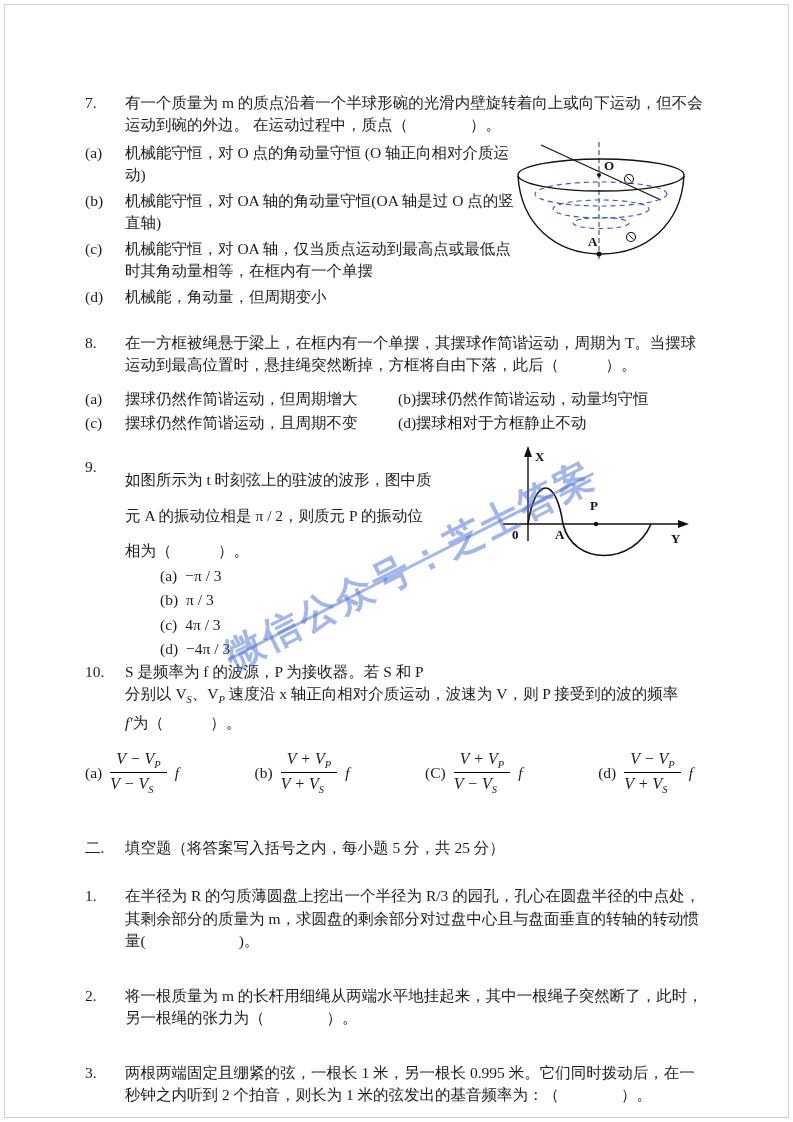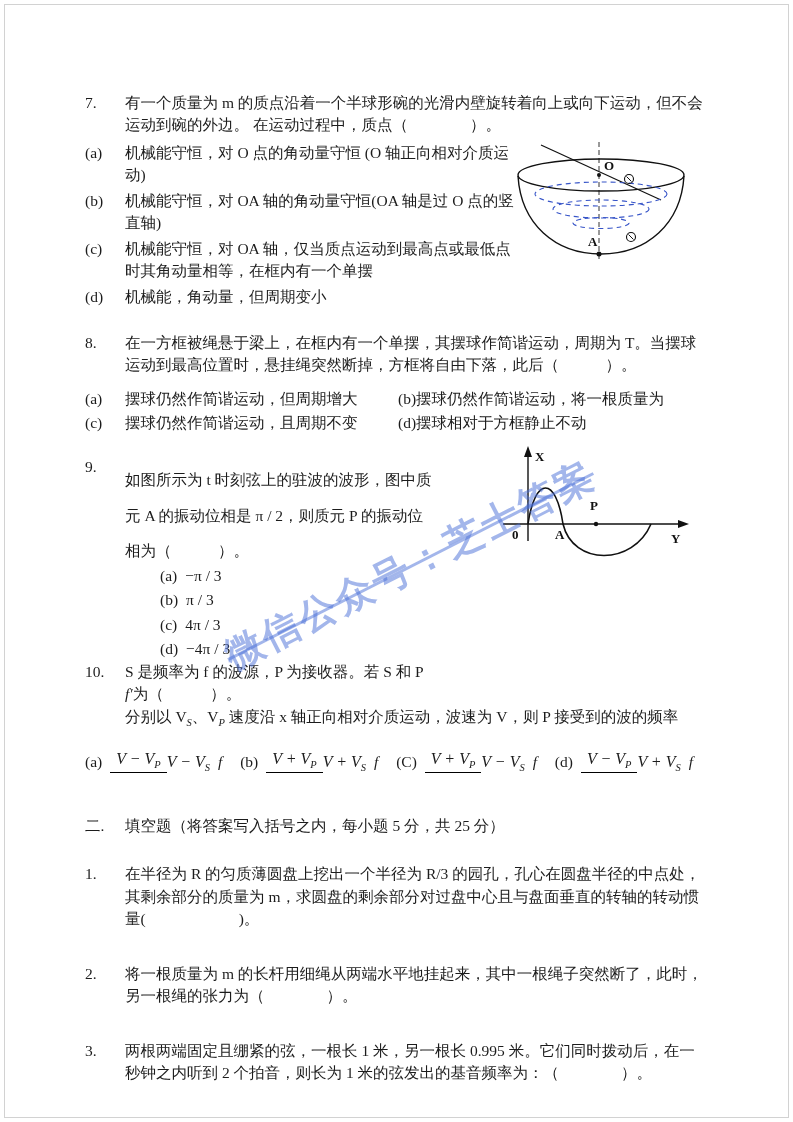--- a/index.html
+++ b/index.html
@@ -47,21 +47,21 @@
   .q10 { }
   .q10 .stemline { line-height: 22.5px; }
   .formulas {
     display: flex;
     justify-content: space-between;
     align-items: center;
     margin-top: 16px;
     padding-right: 10px;
   }
   .fgroup { display: flex; align-items: center; gap: 8px; }
-  .frac { display: inline-flex; flex-direction: row; align-items: flex-end; font-size: 16px; }
+  .frac { display: inline-flex; flex-direction: column; align-items: flex-start; font-size: 16px; }
   .fnum { border-bottom: 1.2px solid #000; padding: 0 6px 2px 6px; white-space: nowrap; }
   .fden { padding-top: 2px; white-space: nowrap; }
   .it { font-style: italic; }
   sub { font-size: 10.5px; font-style: italic; }
 
   .section2 { margin-top: 42px; }
   .fill-item { margin-top: 26px; }
   .fill-item .txt { max-width: 580px; line-height: 22.5px; }
 
   .fig7 { position: absolute; left: 430px; top: 50px; }
@@ -142,21 +142,21 @@
   </section>
 
   <section class="question q8">
     <div class="row">
       <span class="lbl">8.</span>
       <span class="txt">在一方框被绳悬于梁上，在框内有一个单摆，其摆球作简谐运动，周期为 T。当摆球运动到最高位置时，悬挂绳突然断掉，方框将自由下落，此后（　　　）。</span>
     </div>
     <div class="row optrow first">
       <span class="lbl">(a)</span>
       <span class="txt">
-        <span class="q8col">摆球仍然作简谐运动，但周期增大</span><span>(b)摆球仍然作简谐运动，将一根质量为</span>
+        <span class="q8col">摆球仍然作简谐运动，但周期增大</span><span>(b)摆球仍然作简谐运动，动量均守恒</span>
       </span>
     </div>
     <div class="row optrow">
       <span class="lbl">(c)</span>
       <span class="txt">
         <span class="q8col">摆球仍然作简谐运动，且周期不变</span><span>(d)摆球相对于方框静止不动</span>
       </span>
     </div>
   </section>
 
@@ -200,22 +200,22 @@
         </div>
       </div>
     </div>
   </section>
 
   <section class="question q10">
     <div class="row">
       <span class="lbl">10.</span>
       <div class="txt">
         <div class="stemline">S 是频率为 f 的波源，P 为接收器。若 S 和 P</div>
+        <div class="stemline"><span>分别以 V</span><sub>S</sub><span>、V</span><sub>P</sub><span> 速度沿 x 轴正向相对介质运动，波速为 V，则 P 接受到的波的频率</span></div>
         <div class="stemline"><span class="it">f′</span><span>为（　　　）。</span></div>
-        <div class="stemline"><span>分别以 V</span><sub>S</sub><span>、V</span><sub>P</sub><span> 速度沿 x 轴正向相对介质运动，波速为 V，则 P 接受到的波的频率</span></div>
       </div>
     </div>
     <div class="formulas">
       <span class="fgroup">
         <span class="flabel">(a)</span>
         <span class="frac">
           <span class="fnum it"><span>V − V</span><sub>P</sub></span>
           <span class="fden it"><span>V − V</span><sub>S</sub></span>
         </span>
         <span class="it">f</span>

